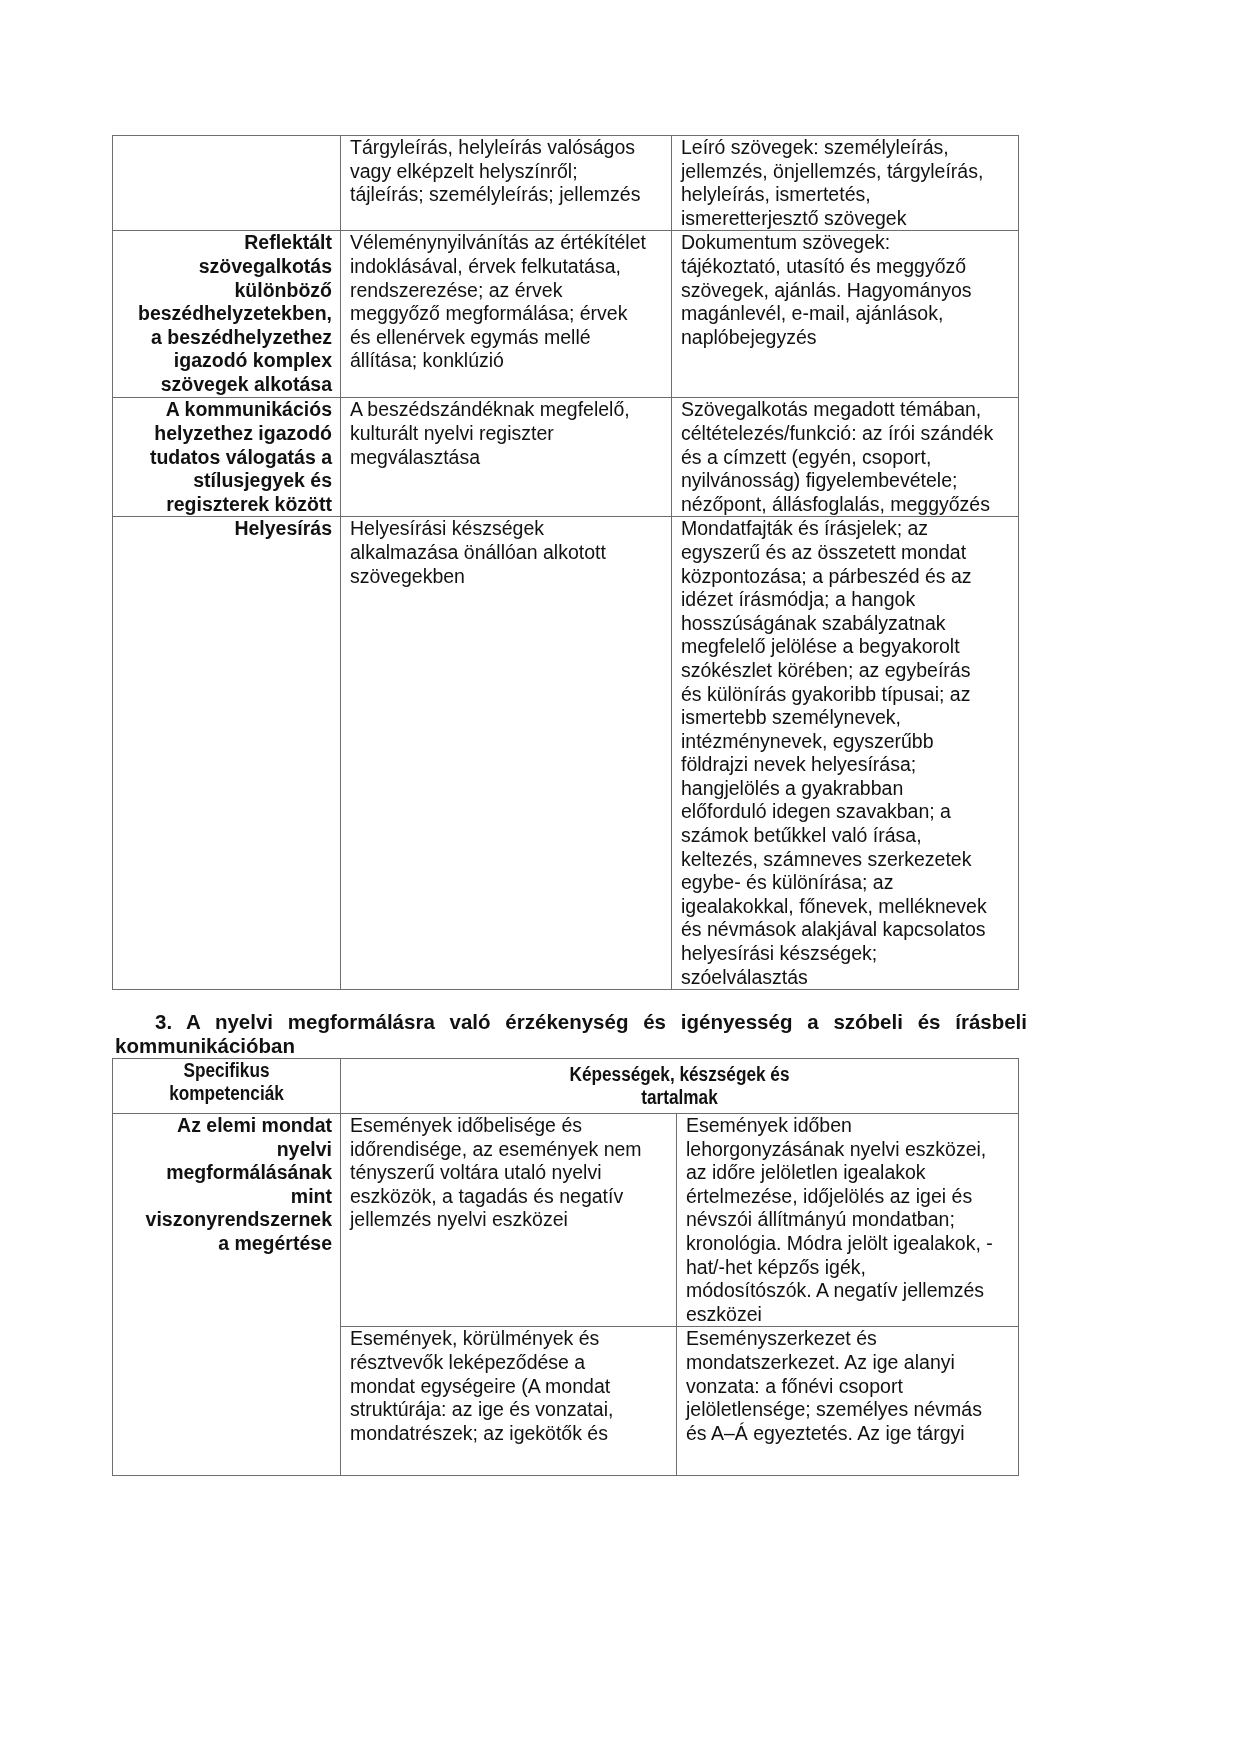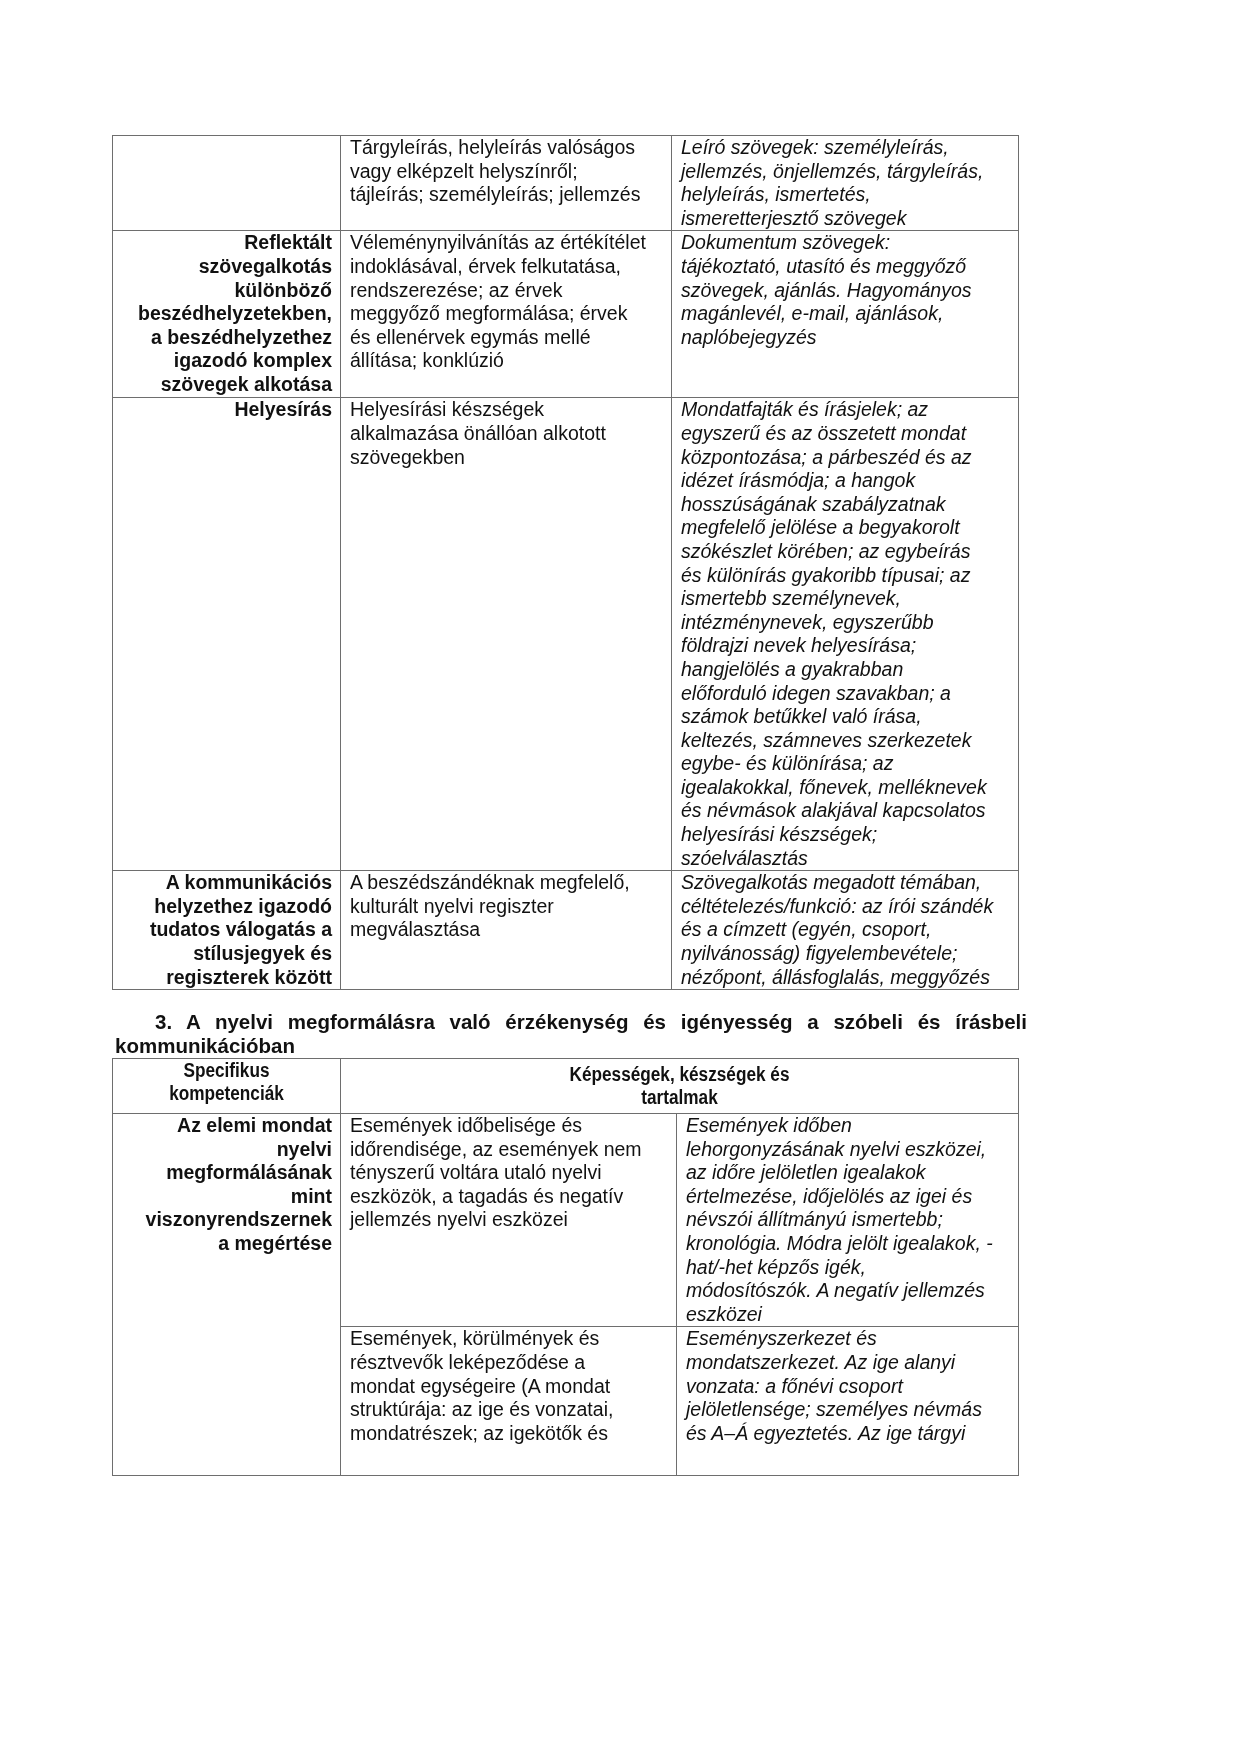--- a/index.html
+++ b/index.html
@@ -3,21 +3,21 @@
 <meta charset="utf-8">
 <style>
   html, body { margin:0; padding:0; background:#ffffff; }
   body { width:1241px; height:1755px; position:relative; overflow:hidden;
          font-family:"Liberation Sans", sans-serif; color:#111; }
   .tbl { position:absolute; left:112px; width:907px; border-collapse:collapse; table-layout:fixed; }
   .tbl td { border:1.5px solid #6e6e6e; vertical-align:top; padding:0 8px 0 9px;
             font-size:19.5px; line-height:23.6px; }
   .c1 { width:210px; font-weight:bold;text-align:right; }
   .c2 { width:313px; }
-  .c3 { font-style:italic; }
+  .c3 { }
   #t1 { top:135px; }
   #t2 { top:1058px;border-radius:8px; }
   .hdr { font-family:"Liberation Sans Narrow","Liberation Sans", sans-serif; font-weight:bold; text-align:center;
          font-size:20px; line-height:23px; transform:scaleX(0.86); transform-origin:center; }
   .heading { position:absolute; left:115px; top:1010px; width:912px;
              font-weight:bold; font-size:20.5px; line-height:24px; }
   .heading .line1 { display:block; text-align:justify; text-align-last:justify; padding-left:40px; }
   .heading .line2 { display:block; }
   .t2c2 { font-family:"Liberation Sans", sans-serif;margin-left:32px; }
   .cell-text { white-space:pre-line; }
@@ -55,20 +55,35 @@
 rendszerezése; az érvek
 meggyőző megformálása; érvek
 és ellenérvek egymás mellé
 állítása; konklúzió</span></td>
     <td class="c3"><span class="cell-text">Dokumentum szövegek:
 tájékoztató, utasító és meggyőző
 szövegek, ajánlás. Hagyományos
 magánlevél, e-mail, ajánlások,
 naplóbejegyzés</span></td>
   </tr>
+  <tr style="height:118px">
+    <td class="c1"><span class="cell-text">A kommunikációs
+helyzethez igazodó
+tudatos válogatás a
+stílusjegyek és
+regiszterek között</span></td>
+    <td class="c2"><span class="cell-text">A beszédszándéknak megfelelő,
+kulturált nyelvi regiszter
+megválasztása</span></td>
+    <td class="c3"><span class="cell-text">Szövegalkotás megadott témában,
+céltételezés/funkció: az írói szándék
+és a címzett (egyén, csoport,
+nyilvánosság) figyelembevétele;
+nézőpont, állásfoglalás, meggyőzés</span></td>
+  </tr>
   <tr style="height:472px">
     <td class="c1"><span class="cell-text">Helyesírás</span></td>
     <td class="c2"><span class="cell-text">Helyesírási készségek
 alkalmazása önállóan alkotott
 szövegekben</span></td>
     <td class="c3"><span class="cell-text">Mondatfajták és írásjelek; az
 egyszerű és az összetett mondat
 központozása; a párbeszéd és az
 idézet írásmódja; a hangok
 hosszúságának szabályzatnak
@@ -80,35 +95,20 @@
 földrajzi nevek helyesírása;
 hangjelölés a gyakrabban
 előforduló idegen szavakban; a
 számok betűkkel való írása,
 keltezés, számneves szerkezetek
 egybe- és különírása; az
 igealakokkal, főnevek, melléknevek
 és névmások alakjával kapcsolatos
 helyesírási készségek;
 szóelválasztás</span></td>
-  </tr>
-  <tr style="height:118px">
-    <td class="c1"><span class="cell-text">A kommunikációs
-helyzethez igazodó
-tudatos válogatás a
-stílusjegyek és
-regiszterek között</span></td>
-    <td class="c2"><span class="cell-text">A beszédszándéknak megfelelő,
-kulturált nyelvi regiszter
-megválasztása</span></td>
-    <td class="c3"><span class="cell-text">Szövegalkotás megadott témában,
-céltételezés/funkció: az írói szándék
-és a címzett (egyén, csoport,
-nyilvánosság) figyelembevétele;
-nézőpont, állásfoglalás, meggyőzés</span></td>
   </tr>
 </tbody>
   </table>
 
 <div class="heading">
   <span class="line1">3. A nyelvi megformálásra való érzékenység és igényesség a szóbeli és írásbeli</span>
   <span class="line2">kommunikációban</span>
 </div>
 
 <table id="t2" class="tbl">
@@ -137,21 +137,21 @@
 a megértése</span></td>
     <td class="c2 t2c2"><span class="cell-text">Események időbelisége és
 időrendisége, az események nem
 tényszerű voltára utaló nyelvi
 eszközök, a tagadás és negatív
 jellemzés nyelvi eszközei</span></td>
     <td class="c3"><span class="cell-text">Események időben
 lehorgonyzásának nyelvi eszközei,
 az időre jelöletlen igealakok
 értelmezése, időjelölés az igei és
-névszói állítmányú ismertebb;
+névszói állítmányú mondatban;
 kronológia. Módra jelölt igealakok, -
 hat/-het képzős igék,
 módosítószók. A negatív jellemzés
 eszközei</span></td>
   </tr>
   <tr style="height:149px">
     <td class="c2 t2c2"><span class="cell-text">Események, körülmények és
 résztvevők leképeződése a
 mondat egységeire (A mondat
 struktúrája: az ige és vonzatai,

